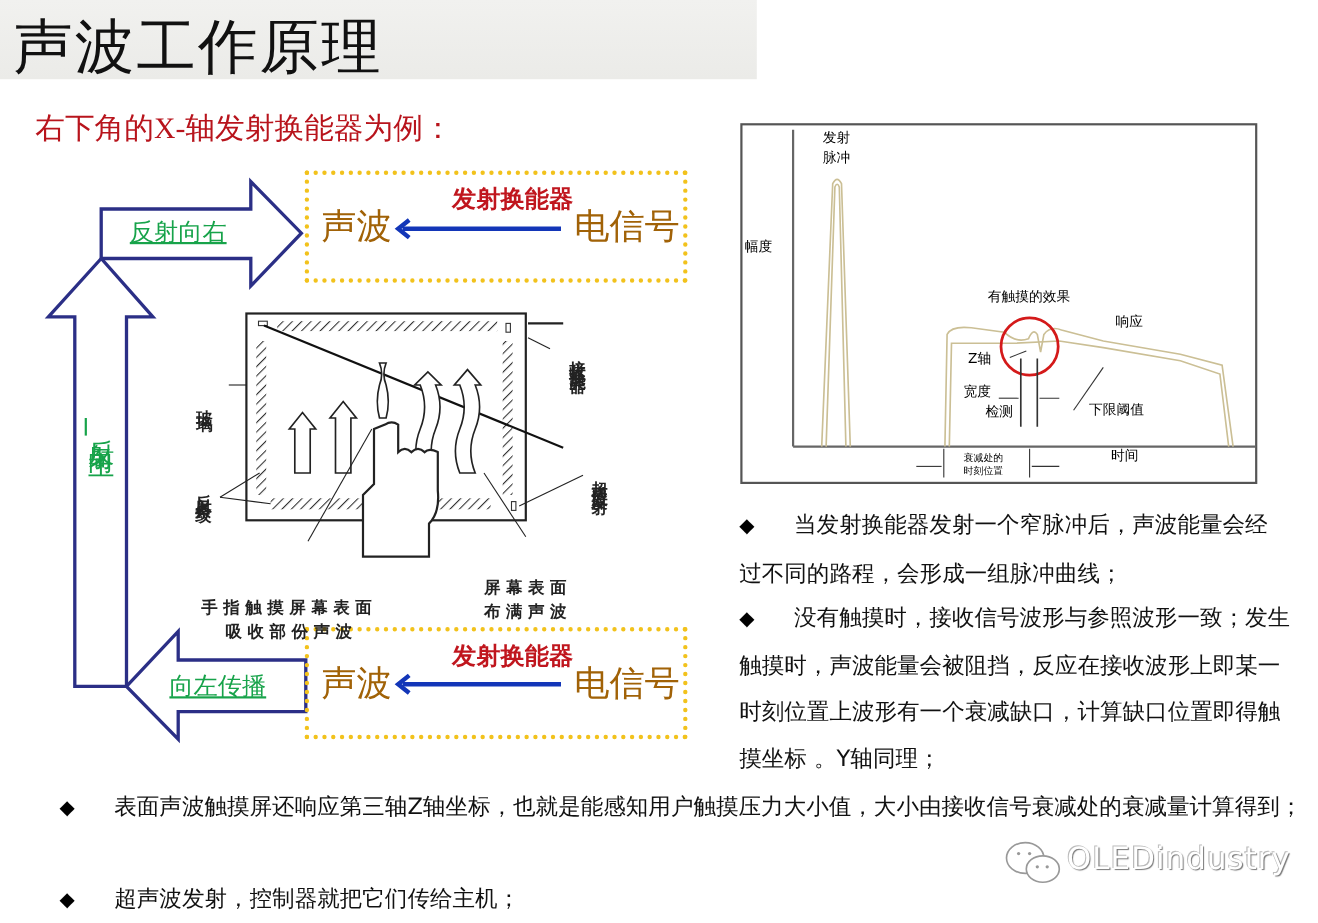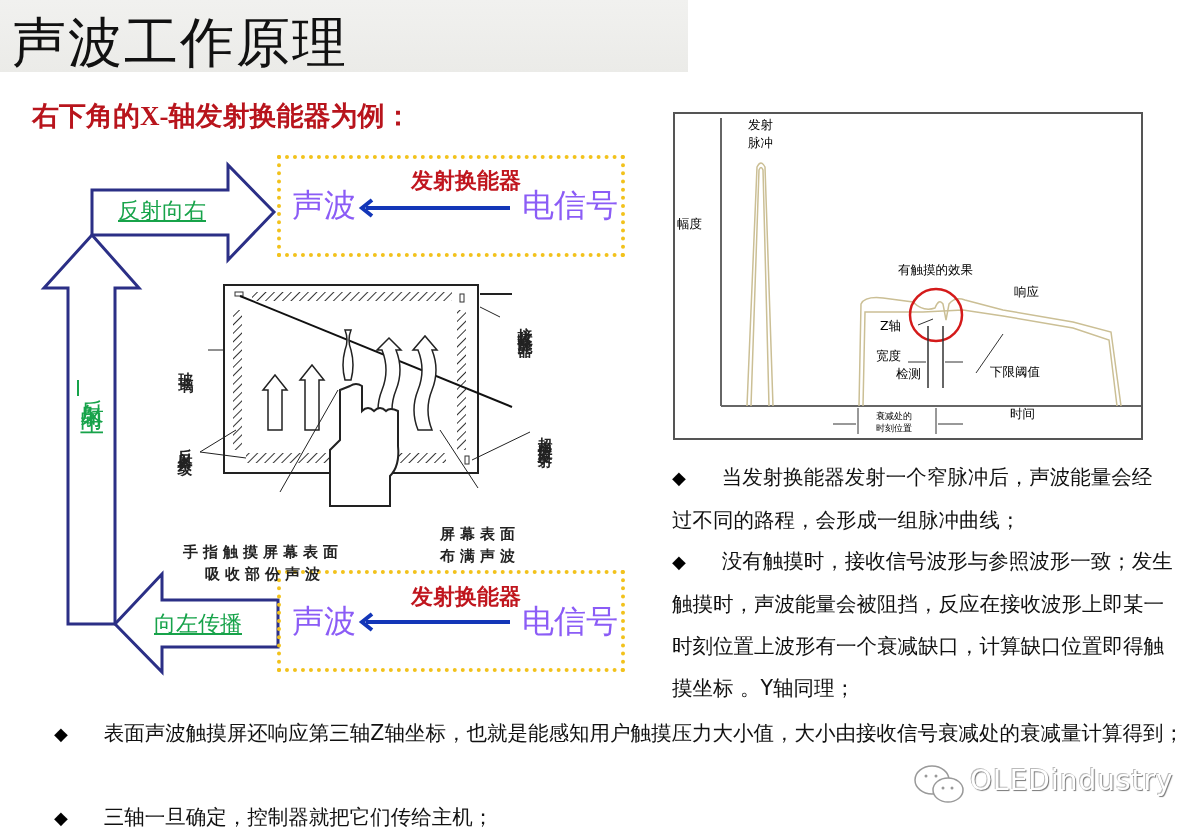--- a/index.html
+++ b/index.html
@@ -13,28 +13,28 @@
   .title-bar {
     left: 0; top: 0; width: 688px; height: 72px;
     background: linear-gradient(#f1f1ef, #ebebe8);
   }
   .title-text {
     left: 12px; top: 8px; font-family: "DejaVu Serif", "Liberation Serif", serif;
     font-size: 54px; color: #111; letter-spacing: 2px; line-height: 70px;
     font-weight: normal;
   }
   .subtitle {
-    left: 32px; top: 98px; font-size: 27px; font-weight: bold; color: #b8141c;
+    left: 32px; top: 98px; font-size: 27px; font-weight: normal; color: #b8141c;
     font-family: "Liberation Serif", "DejaVu Serif", serif;
   }
   .dotbox {
     border: 4px dotted #f2c21c;
     box-sizing: border-box;
   }
-  .sound { color: #8b5cf6; font-size: 32px; }
+  .sound { color: #a16207; font-size: 32px; }
   .xducer { color: #c0161e; font-size: 22px; font-weight: bold; margin-left: 28px; }
   .green { color: #17a34a; font-size: 22px; text-decoration: underline; }
   .vert { writing-mode: vertical-rl; text-orientation: upright; letter-spacing: 4px; }
   .bullet-text { font-size: 20.5px; line-height: 42px; color: #111; }
   .diamond { font-size: 18px; color: #000; }
   .watermark {
     left: 912px; top: 760px; font-size: 28px; color: #fff;
     text-shadow: 1px 1px 1px #777, -1px -1px 0 #bbb;
     font-family: "DejaVu Sans", sans-serif; letter-spacing: 1px;
   }
@@ -173,21 +173,21 @@
   <span class="diamond">◆</span><span style="display:inline-block;width:36px;"></span><span>当发射换能器发射一个窄脉冲后，声波能量会经过不同的路程，会形成一组脉冲曲线；</span>
 </div>
 <div class="abs bullet-text" style="left:672px;top:540px;width:510px;">
   <span class="diamond">◆</span><span style="display:inline-block;width:36px;"></span><span>没有触摸时，接收信号波形与参照波形一致；发生触摸时，声波能量会被阻挡，反应在接收波形上即某一时刻位置上波形有一个衰减缺口，计算缺口位置即得触摸坐标 。Y轴同理；</span>
 </div>
 
 <div class="abs bullet-text" style="left:54px;top:712px;width:1140px;">
   <span class="diamond">◆</span><span style="display:inline-block;width:36px;"></span><span>表面声波触摸屏还响应第三轴Z轴坐标，也就是能感知用户触摸压力大小值，大小由接收信号衰减处的衰减量计算得到；</span>
 </div>
 <div class="abs bullet-text" style="left:54px;top:796px;width:1100px;">
-  <span class="diamond">◆</span><span style="display:inline-block;width:36px;"></span><span>三轴一旦确定，控制器就把它们传给主机；</span>
+  <span class="diamond">◆</span><span style="display:inline-block;width:36px;"></span><span>超声波发射，控制器就把它们传给主机；</span>
 </div>
 
 <svg class="abs" style="left:912px;top:762px;" width="56" height="46">
   <ellipse cx="20" cy="18" rx="17" ry="14" fill="#fff" stroke="#999" stroke-width="1.5"></ellipse>
   <ellipse cx="36" cy="28" rx="15" ry="12" fill="#fff" stroke="#999" stroke-width="1.5"></ellipse>
   <circle cx="14" cy="14" r="1.5" fill="#999"></circle>
     <circle cx="24" cy="14" r="1.5" fill="#999"></circle>
   <circle cx="31" cy="26" r="1.5" fill="#999"></circle>
     <circle cx="40" cy="26" r="1.5" fill="#999"></circle>
 </svg>

